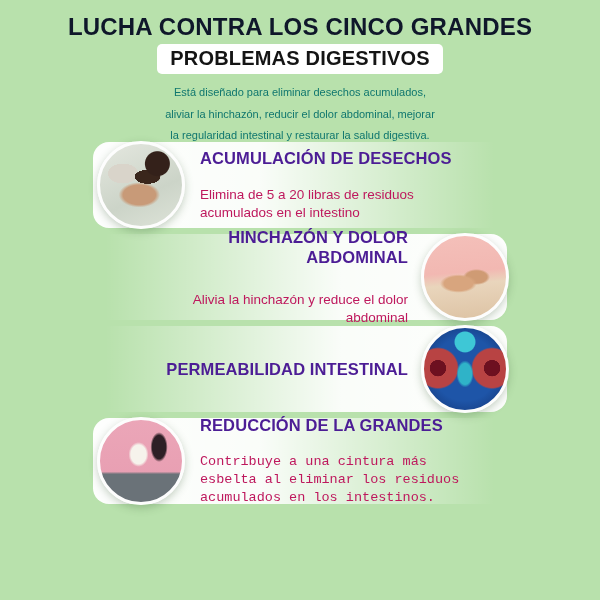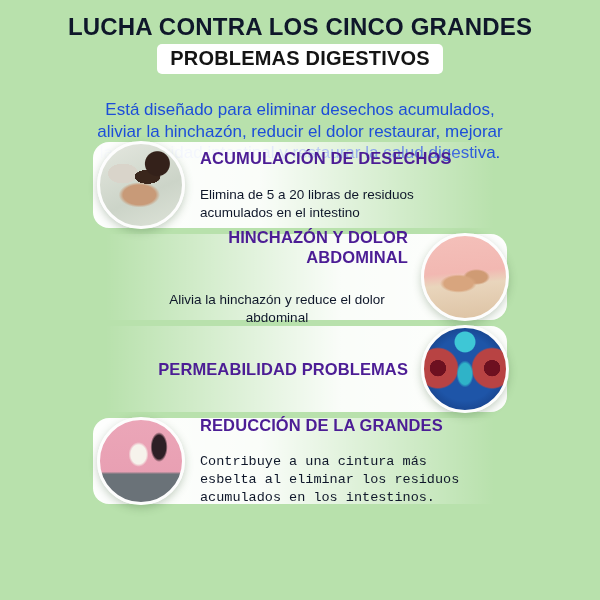--- a/index.html
+++ b/index.html
@@ -13,48 +13,48 @@
   .title-line1{
     margin-top:15px;font-size:24px;font-weight:800;color:#0f172a;
     letter-spacing:.2px;line-height:24px;
   }
   .hl-line{margin-top:5px;}
   .highlight-pill{
     display:inline-block;background:#ffffff;color:#141414;
     font-size:20px;font-weight:800;letter-spacing:.2px;
     padding:3px 13px 5px;border-radius:5px;line-height:22px;
   }
-  .subtitle{margin-top:25px;font-size:17px;line-height:21.5px;color:#1d4ed8;}
+  .subtitle{margin-top:8px;font-size:11px;line-height:21.5px;color:#0f766e;}
   
   .rows{position:absolute;top:139px;left:0;width:600px;}
   .row{position:relative;height:92px;}
   .band{
     position:absolute;left:93px;top:3px;width:414px;height:86px;border-radius:16px;
   }
   .row.left  .band{background:linear-gradient(to right,rgba(255,255,255,.98) 0%,rgba(255,255,255,.93) 40%,rgba(255,255,255,0) 97%);}
   .row.right .band{background:linear-gradient(to left ,rgba(255,255,255,.98) 0%,rgba(255,255,255,.93) 40%,rgba(255,255,255,0) 97%);}
   .photo{
     position:absolute;top:2px;width:82px;height:82px;border-radius:50%;
     border:3px solid #fdfdfd;box-shadow:0 3px 8px rgba(55,90,50,.28);
   }
   .row.left  .photo{left:97px;}
   .row.right .photo{left:421px;}
   .text{
     position:absolute;top:0;height:92px;display:flex;flex-direction:column;justify-content:center;
   }
   .row.left  .text{left:200px;right:88px;text-align:left;}
   .row.right .text{left:64px;right:192px;text-align:right;gap:6px;}
   .row-title{font-size:16.5px;font-weight:800;color:#4c1d95;line-height:20px;letter-spacing:.1px;}
-  .row-desc{margin-top:18px;font-size:13.5px;line-height:18px;color:#0f172a;}
+  .row-desc{margin-top:18px;font-size:13.5px;line-height:18px;color:#be185d;}
   .row.left  .row-desc{margin-right:auto;}
   .row.right .row-desc{margin-left:auto;}
   .row.right .row-title{margin-left:auto;}
   .narrow-title{max-width:225px;}
   .w250{max-width:252px;}
-  .w260{max-width:262px;text-align:center;}
+  .w260{max-width:262px;}
   .w300{max-width:302px;}
   .w265{max-width:266px;font-family:Liberation Mono, monospace;}
   
   .photo-1{background:
     radial-gradient(circle 13px at 70% 24%, #34211a 0 92%, rgba(52,33,26,0) 100%),
     radial-gradient(ellipse 26% 14% at 58% 40%, #3a261c 0 60%, rgba(58,38,28,0) 61%),
     radial-gradient(ellipse 36% 22% at 48% 62%, #c89a78 0 55%, rgba(200,154,120,0) 70%),
     radial-gradient(ellipse 30% 20% at 28% 36%, #d9d4ca 0 60%, rgba(217,212,202,0) 61%),
     linear-gradient(155deg,#e4e7df 0%,#ccd4c8 60%,#dde3d8 100%);}
   .photo-2{background:
@@ -84,21 +84,21 @@
 
 <div class="canvas">
 
   <div class="header">
     <div class="title-line1">LUCHA CONTRA LOS CINCO GRANDES</div>
     <div class="hl-line">
       <span class="highlight-pill">PROBLEMAS DIGESTIVOS</span>
     </div>
     <div class="subtitle">
       <div>Está diseñado para eliminar desechos acumulados,</div>
-      <div>aliviar la hinchazón, reducir el dolor restaurar, mejorar</div>
+      <div>aliviar la hinchazón, reducir el dolor abdominal, mejorar</div>
       <div>la regularidad intestinal y restaurar la salud digestiva.</div>
     </div>
   </div>
 
   <div class="rows">
 
     <div class="row left">
       <div class="band"></div>
       <div class="photo photo-1"></div>
       <div class="text">
@@ -114,21 +114,21 @@
         <div class="row-title narrow-title">HINCHAZÓN Y DOLOR ABDOMINAL</div>
         <div class="row-desc w260">Alivia la hinchazón y reduce el dolor abdominal</div>
       </div>
     </div>
 
 
     <div class="row right">
       <div class="band"></div>
       <div class="photo photo-4"></div>
       <div class="text">
-        <div class="row-title">PERMEABILIDAD PROBLEMAS</div>
+        <div class="row-title">PERMEABILIDAD INTESTINAL</div>
       </div>
     </div>
 
     <div class="row left">
       <div class="band"></div>
       <div class="photo photo-5"></div>
       <div class="text">
         <div class="row-title">REDUCCIÓN DE LA GRANDES</div>
         <div class="row-desc w265">Contribuye a una cintura más esbelta al eliminar los residuos acumulados en los intestinos.</div>
       </div>

